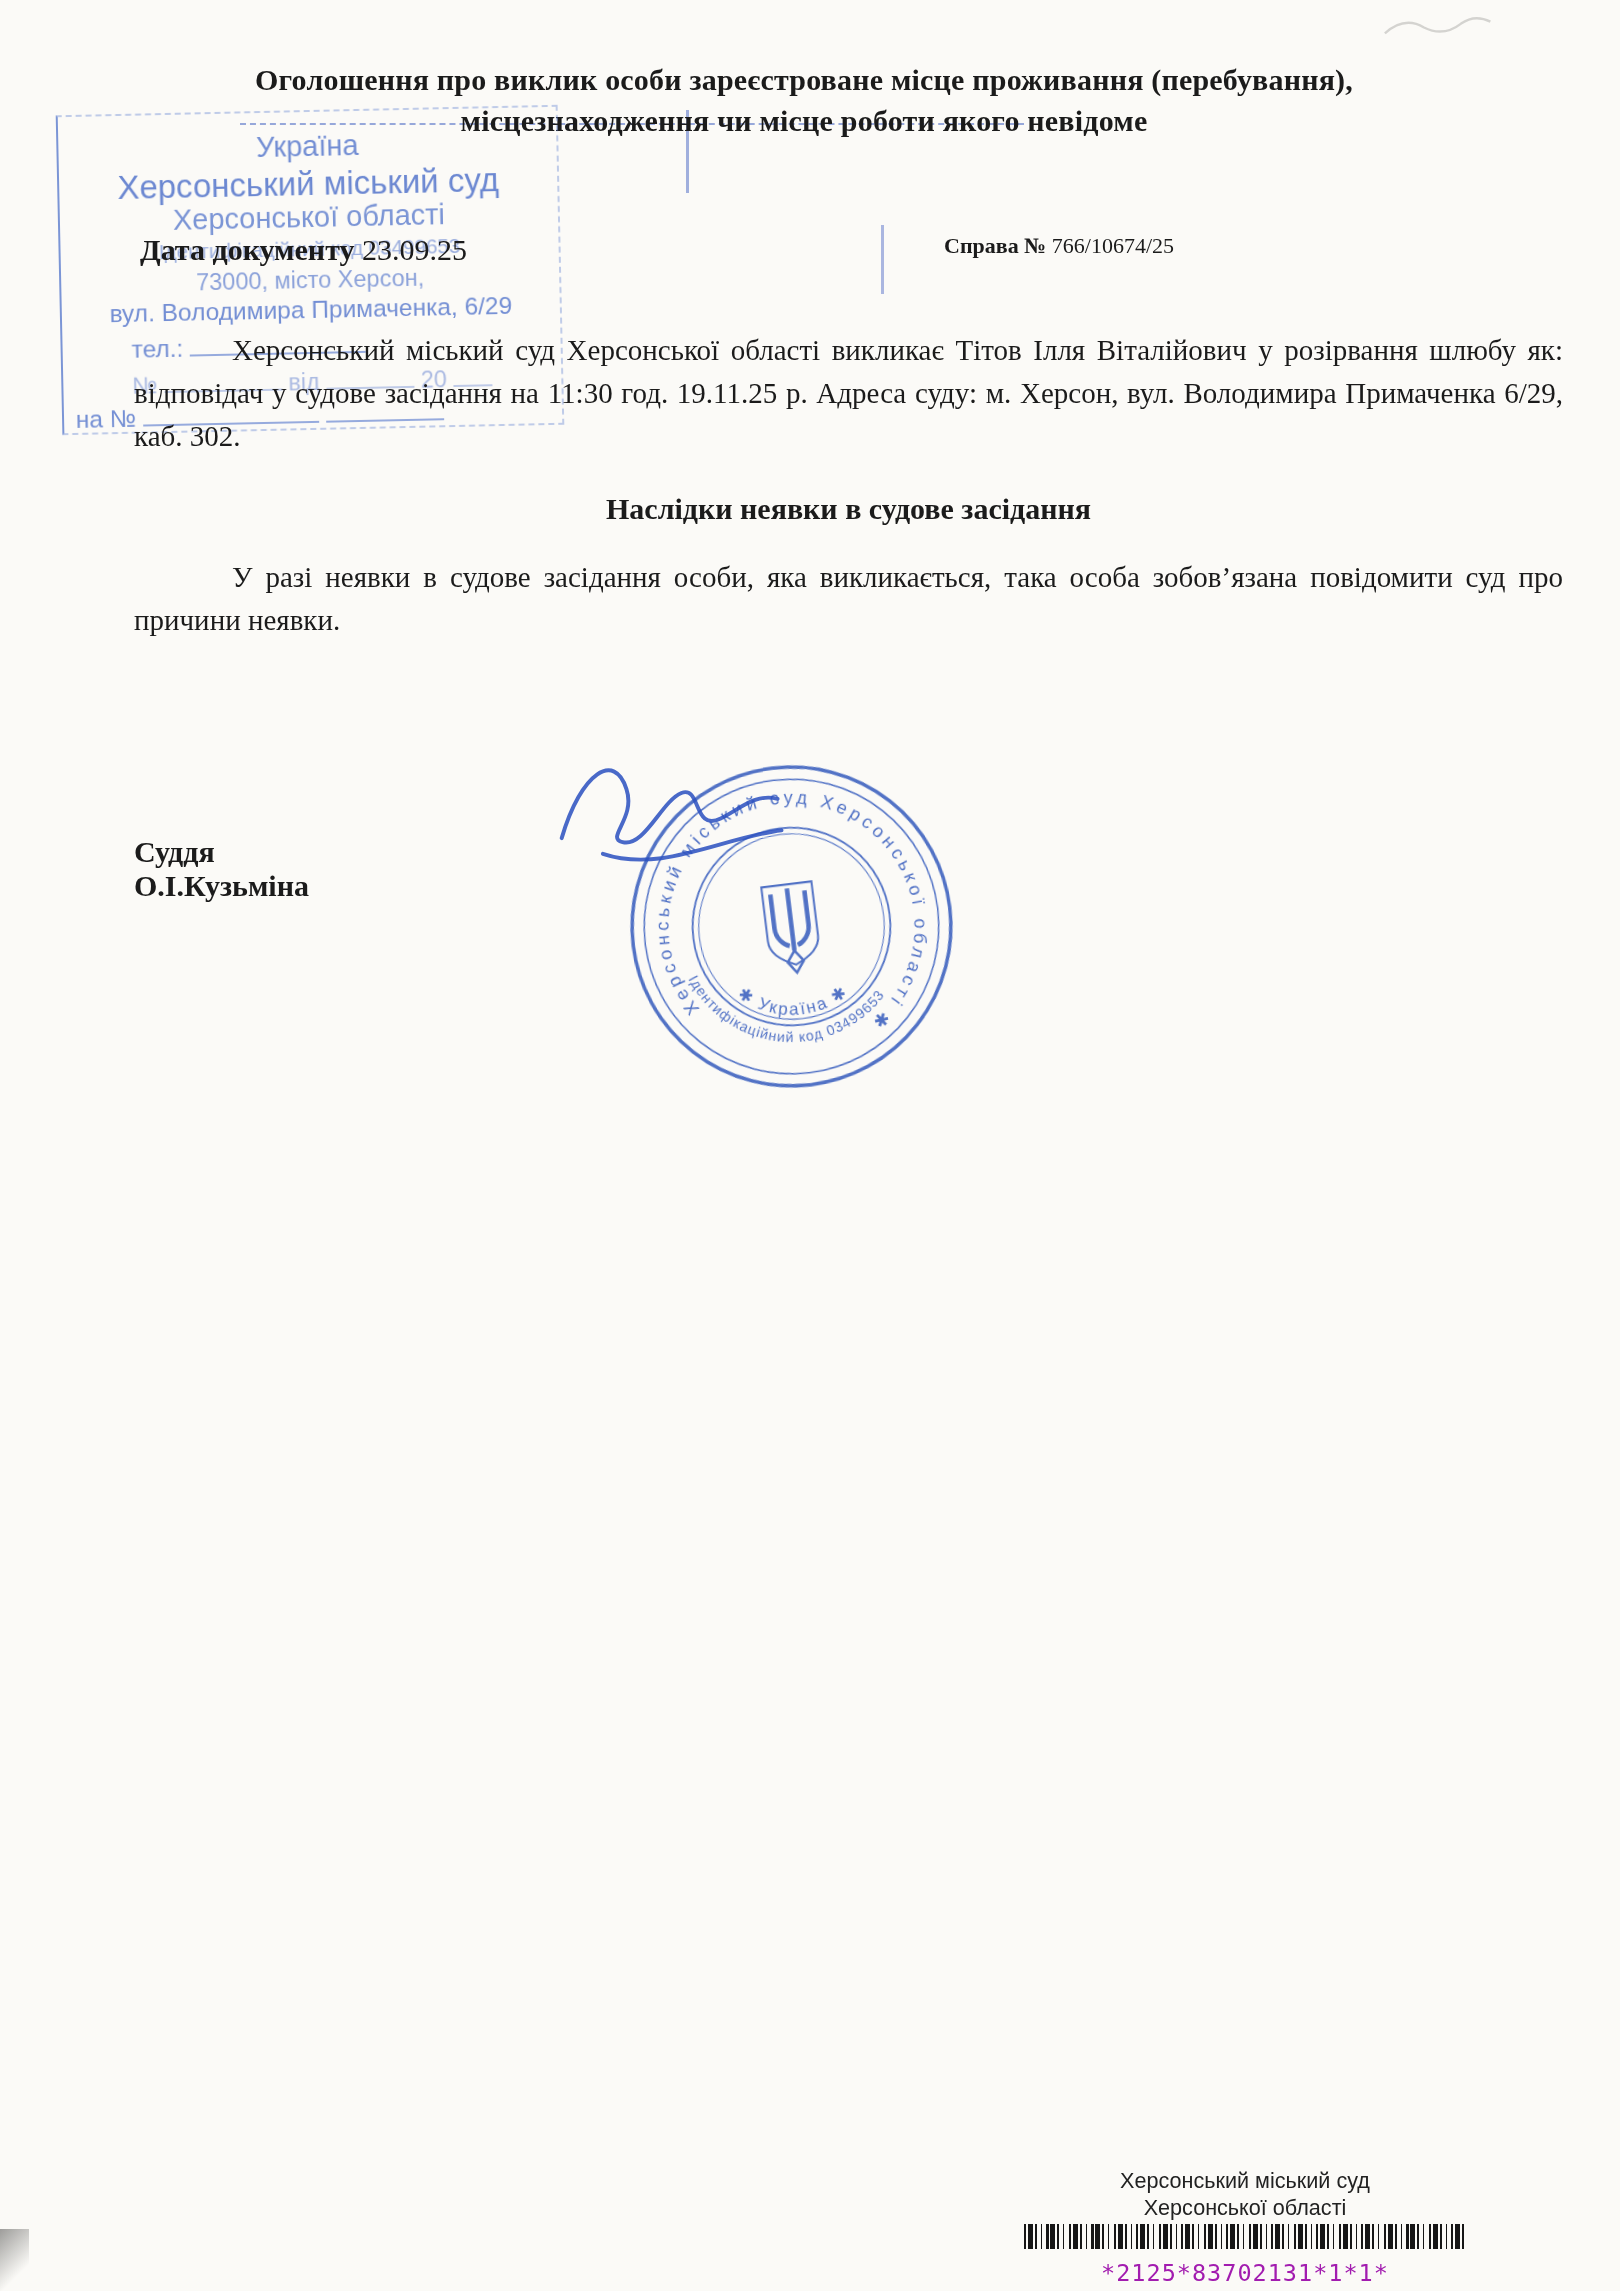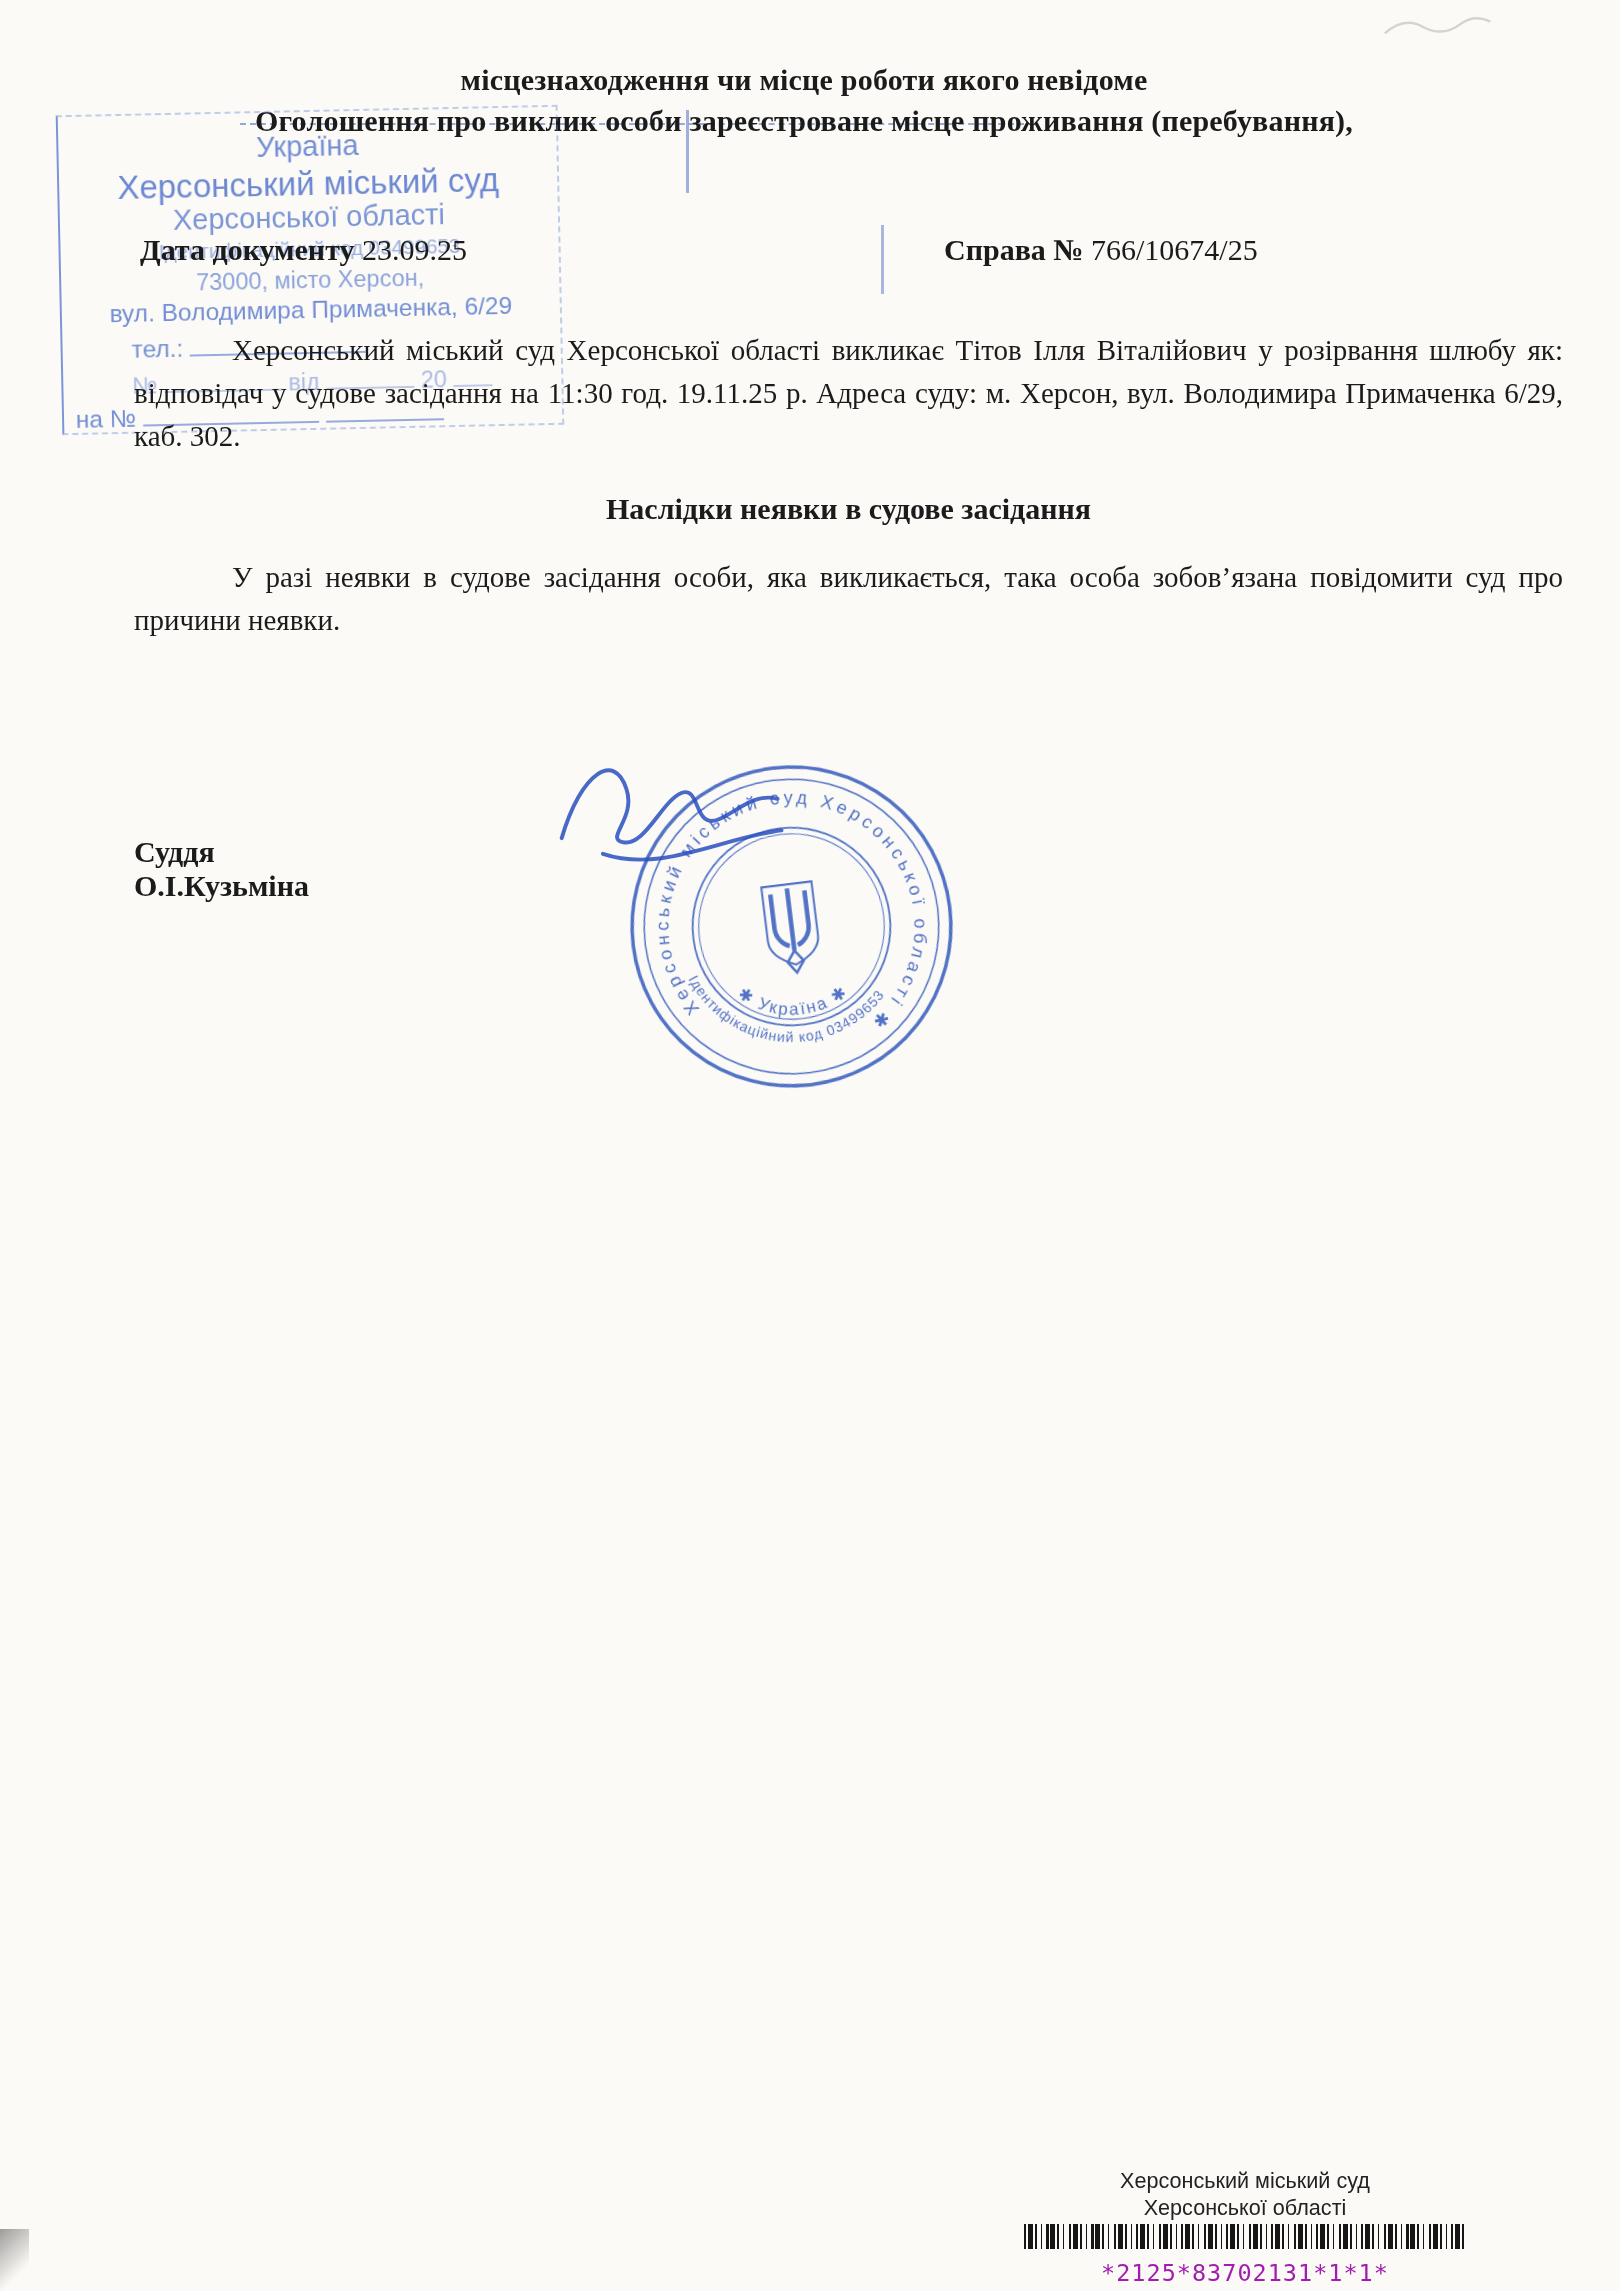--- a/index.html
+++ b/index.html
@@ -57,21 +57,21 @@
   .stamp .s-postal    { font-size:23.5px; margin-top:5.9px; opacity:.7; }
   .stamp .s-street    { font-size:24.5px; margin-top:2px; opacity:.85; }
   .stamp .s-tel       { font-size:24.5px; margin-top:7.8px; text-align:left; padding-left:69px; opacity:.85; }
   .stamp .s-no        { font-size:23.5px; margin-top:7.8px; opacity:.5; }
   .stamp .s-nano      { font-size:24.5px; margin-top:5.9px; text-align:left; padding-left:11.8px; opacity:.85; }
   .bl { display:inline-block; border-bottom:2px solid rgba(92,124,206,.75); height:19.6px; vertical-align:baseline; }
   .w40 {width:39px;} .w90 {width:88px;} .w120 {width:118px;} .w180 {width:176px;}
 
   
   .meta-date { position:absolute; left:140px; top:233px; font-size:30px; }
-  .meta-case { position:absolute; left:944px; top:233px; font-size:30px; }
+  .meta-case { position:absolute; left:944px; top:233px; font-size:22px; }
   .b { font-weight:bold; }
 
   
   .text-col {
     position:absolute; left:0; top:329px; width:1620px;
     padding:0 57px 0 134px; box-sizing:border-box;
     font-size:29px; line-height:43px;
   }
   .text-col p { margin:0; text-align:justify; }
   .p-indent { text-indent:98px; }
@@ -123,22 +123,22 @@
 
   <svg class="scribble" width="127" height="43" viewBox="0 0 130 44">
     <path d="M5,28 q20,-18 40,-6 q20,10 38,-4 q14,-10 30,-2" stroke="#a6a6a2" stroke-width="2.5" fill="none"></path>
   </svg>
   <div class="art-hline"></div>
   <div class="art-vline1"></div>
   <div class="art-vline2"></div>
   <div class="corner-smudge"></div>
 
   <div class="title">
+    <div>Оголошення про виклик особи зареєстроване місце проживання (перебування),</div>
     <div>місцезнаходження чи місце роботи якого невідоме</div>
-    <div>Оголошення про виклик особи зареєстроване місце проживання (перебування),</div>
   </div>
 
   <div class="stamp">
     <div class="s-country">Україна</div>
     <div class="s-court">Херсонський міський суд</div>
     <div class="s-region">Херсонської області</div>
     <div class="s-id">Ідентифікаційний код 03499653</div>
     <div class="s-postal">73000, місто Херсон,</div>
     <div class="s-street">вул. Володимира Примаченка,  6/29</div>
     <div class="s-tel">

